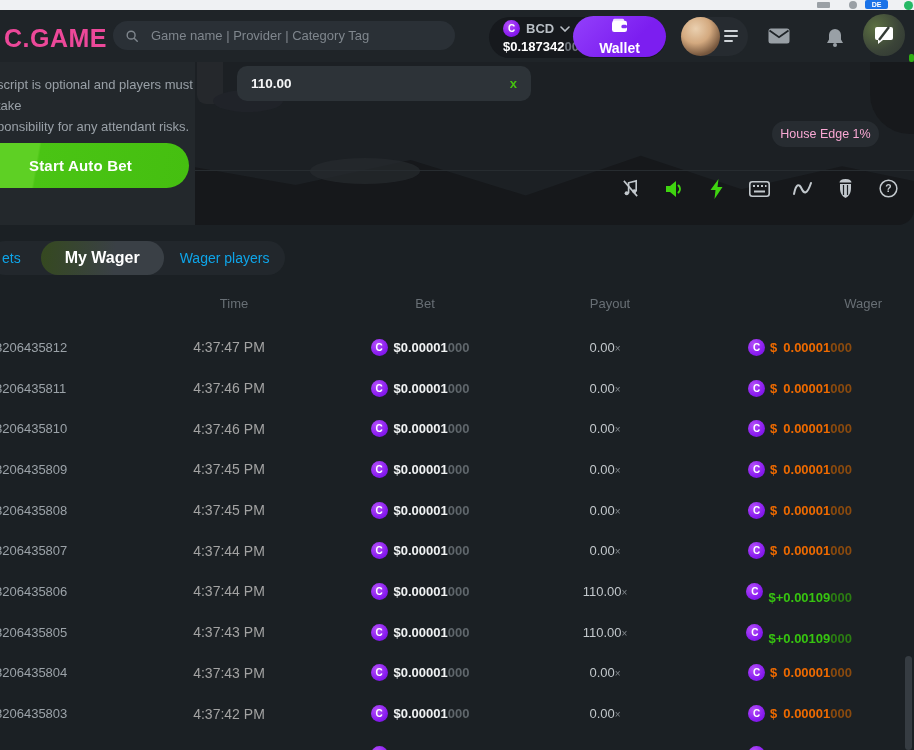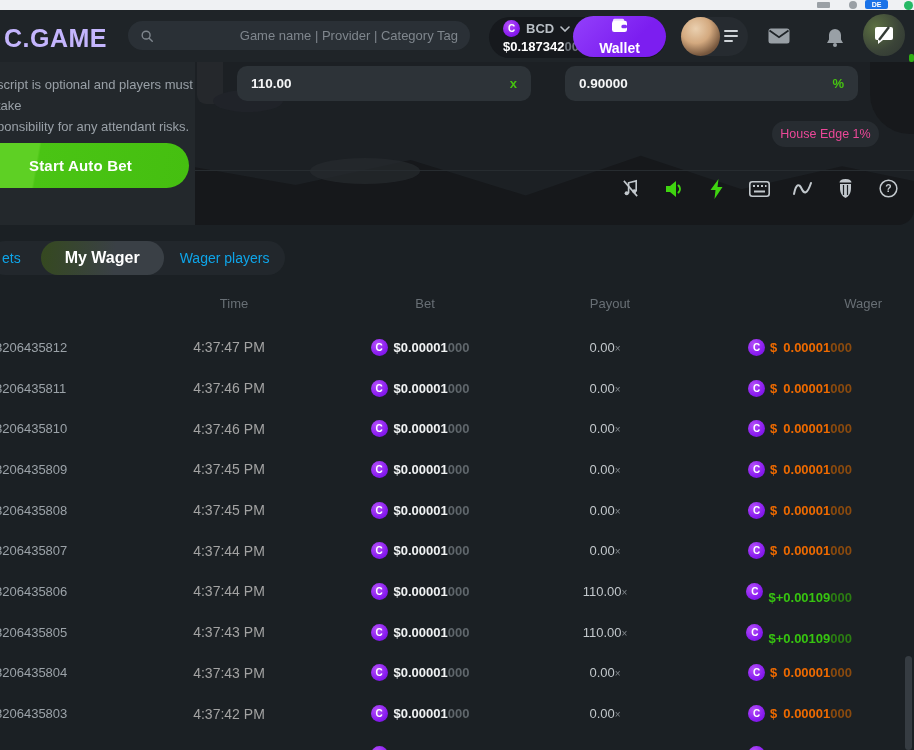--- a/index.html
+++ b/index.html
@@ -10,23 +10,23 @@
   
   .browser-strip { position:absolute; left:0; top:0; width:914px; height:10px; background:#eff1f3; }
   .bs-ico1 { position:absolute; left:817px; top:2px; width:13px; height:6px; background:#9aa0a5; border-radius:1px; }
   .bs-ico2 { position:absolute; left:849px; top:1px; width:8px; height:8px; background:#9aa0a5; border-radius:50%; }
   .bs-de { position:absolute; left:865px; top:0; width:23px; height:9px; background:#1a73e8; color:#fff;
            font-size:7px; font-weight:bold; text-align:center; line-height:9px; border-radius:2px; }
   .bs-green { position:absolute; left:904px; top:1px; width:9px; height:9px; border-radius:50%; background:#25b864; }
 
   
   .header { position:absolute; left:0; top:10px; width:914px; height:52px; background:#1f2428; }
-  .logo { position:absolute; left:8px; top:14px; font-size:25px; font-weight:800; color:#c4b5fd; letter-spacing:.5px; margin-left:-4px; }
-  .search { position:absolute; left:128px; top:11px; width:342px; height:29px; background:#2a3036; border-radius:15px;
-            display:flex; align-items:center; padding:0 12px; gap:18px;justify-content:space-between; }
+  .logo { position:absolute; left:8px; top:14px; font-size:25px; font-weight:800; color:#ec4899; letter-spacing:.5px; margin-left:-4px; }
+  .search { position:absolute; left:113px; top:11px; width:342px; height:29px; background:#2a3036; border-radius:15px;
+            display:flex; align-items:center; padding:0 12px; gap:12px; }
   .search .ph { color:#7f868d; font-size:13px; }
 
   .cur-pill { position:absolute; left:489px; top:7px; width:177px; height:41px; background:#16191d; border-radius:21px; }
   .cur-block { position:absolute; left:503px; top:10px; cursor:pointer; }
   .coin { display:inline-flex; width:17px; height:17px; border-radius:50%; align-items:center; justify-content:center;
           background:radial-gradient(circle at 35% 30%, #b44ff8, #8a1df0 60%, #6e0cdb); color:#fff;
           font-size:10px; font-weight:bold; flex:0 0 17px; }
   .cur-top { display:flex; align-items:center; gap:6px; height:17px; }
   .cur-code { color:#b9bfc5; font-size:13px; font-weight:bold; }
   .cur-balance { margin-top:2px; font-size:13px; font-weight:bold; color:#fff; }
@@ -61,21 +61,21 @@
   .art-right { position:absolute; right:0; top:0; width:44px; height:72px; background:#17191c; border-bottom-left-radius:40px; }
 
   .bet-input { position:absolute; top:4px; height:35px; border-radius:10px; background:#2d3338;
                display:flex; align-items:center; padding:0 14px; }
   .bi-amount { left:42px; width:294px; }
   .bi-payout { left:370px; width:293px; }
   .bet-input .val { color:#f5f6f7; font-size:13.5px; font-weight:bold; flex:1; }
   .bet-input .suffix { font-size:13px; font-weight:bold; color:#46c410; }
 
   .house-edge { position:absolute; left:577px; top:59px; width:107px; height:26px; border-radius:13px; background:#272c31;
-                color:#ec4899; font-size:12.5px; display:flex; align-items:center; justify-content:center; }
+                color:#f9a8d4; font-size:12.5px; display:flex; align-items:center; justify-content:center; }
   .divider { position:absolute; left:0; top:108px; width:100%; height:1px; background:#272c30; }
 
   .toolbar { position:absolute; left:425px; top:116px; display:flex; gap:22px; align-items:center; }
   .tb-ico { width:21px; height:21px; display:flex; align-items:center; justify-content:center; cursor:pointer; }
 
   .left-panel { position:absolute; left:0; top:62px; width:195px; height:163px; background:#23282c; }
   .disclaimer { position:absolute; left:-3px; top:12px; width:196px; color:#99a0a7; font-size:13px; line-height:21px; }
   .start-btn { position:absolute; left:-28px; top:81px; width:217px; height:45px; border:none; border-radius:24px; cursor:pointer;
                background:linear-gradient(100deg,#5ed024 0%,#5ed024 30%,#4ac414 31%,#45bf10 100%);
                color:#fff; font-size:15px; font-weight:bold; font-family:inherit; letter-spacing:.2px; }
@@ -193,24 +193,20 @@
     <div class="art-pillar"></div>
     <div class="art-el2"></div>
     <div class="art-mtn"></div>
     <div class="art-el1"></div>
     <div class="art-right"></div>
 
     <div class="bet-input bi-amount">
       <span class="val">110.00</span>
       <span class="suffix">x</span>
     </div>
-    <div class="bet-input bi-payout">
-      <span class="val">0.90000</span>
-      <span class="suffix">%</span>
-    </div>
 
     <div class="house-edge">House Edge 1%</div>
     <div class="divider"></div>
 
     <div class="toolbar">
       <span class="tb-ico">
         <svg width="19" height="19" viewBox="0 0 20 20">
           <path d="M8 15V4l8-2v11" fill="none" stroke="#c2c8cd" stroke-width="1.7"></path>
           <circle cx="6" cy="15" r="2.2" fill="#c2c8cd"></circle>
             <circle cx="14" cy="13" r="2.2" fill="#c2c8cd"></circle>

